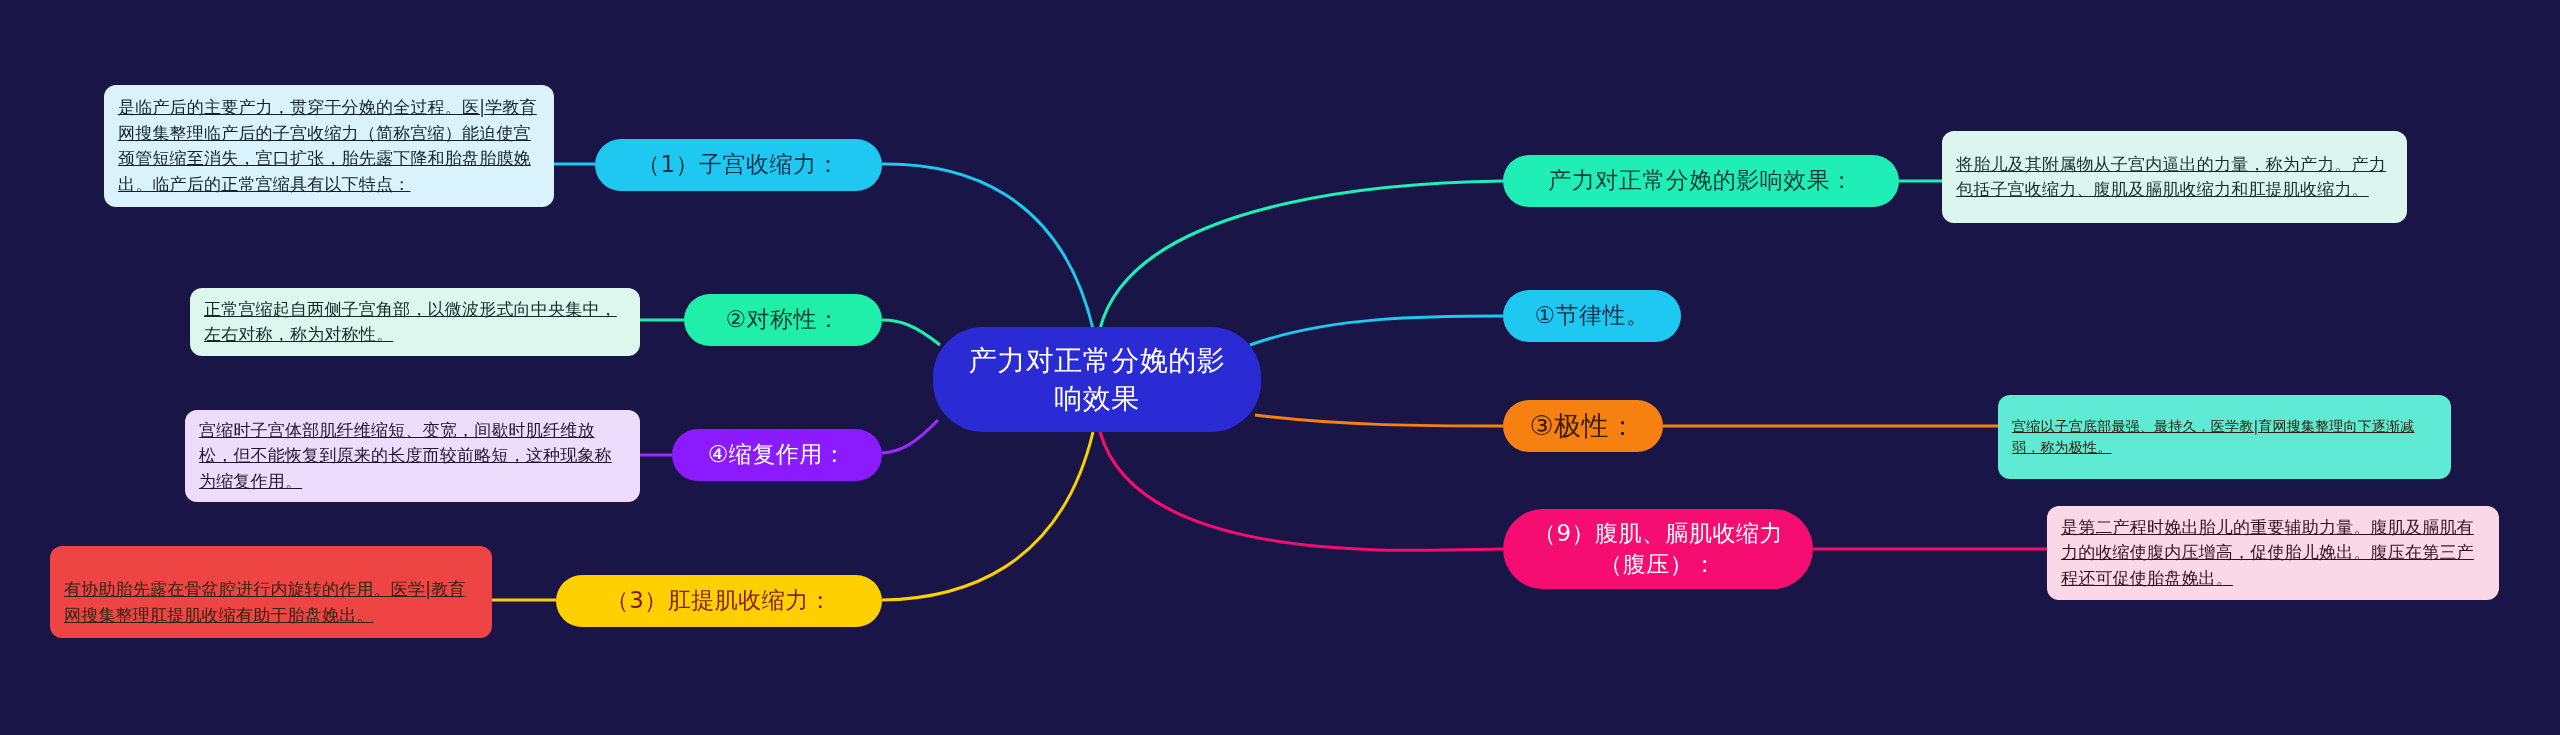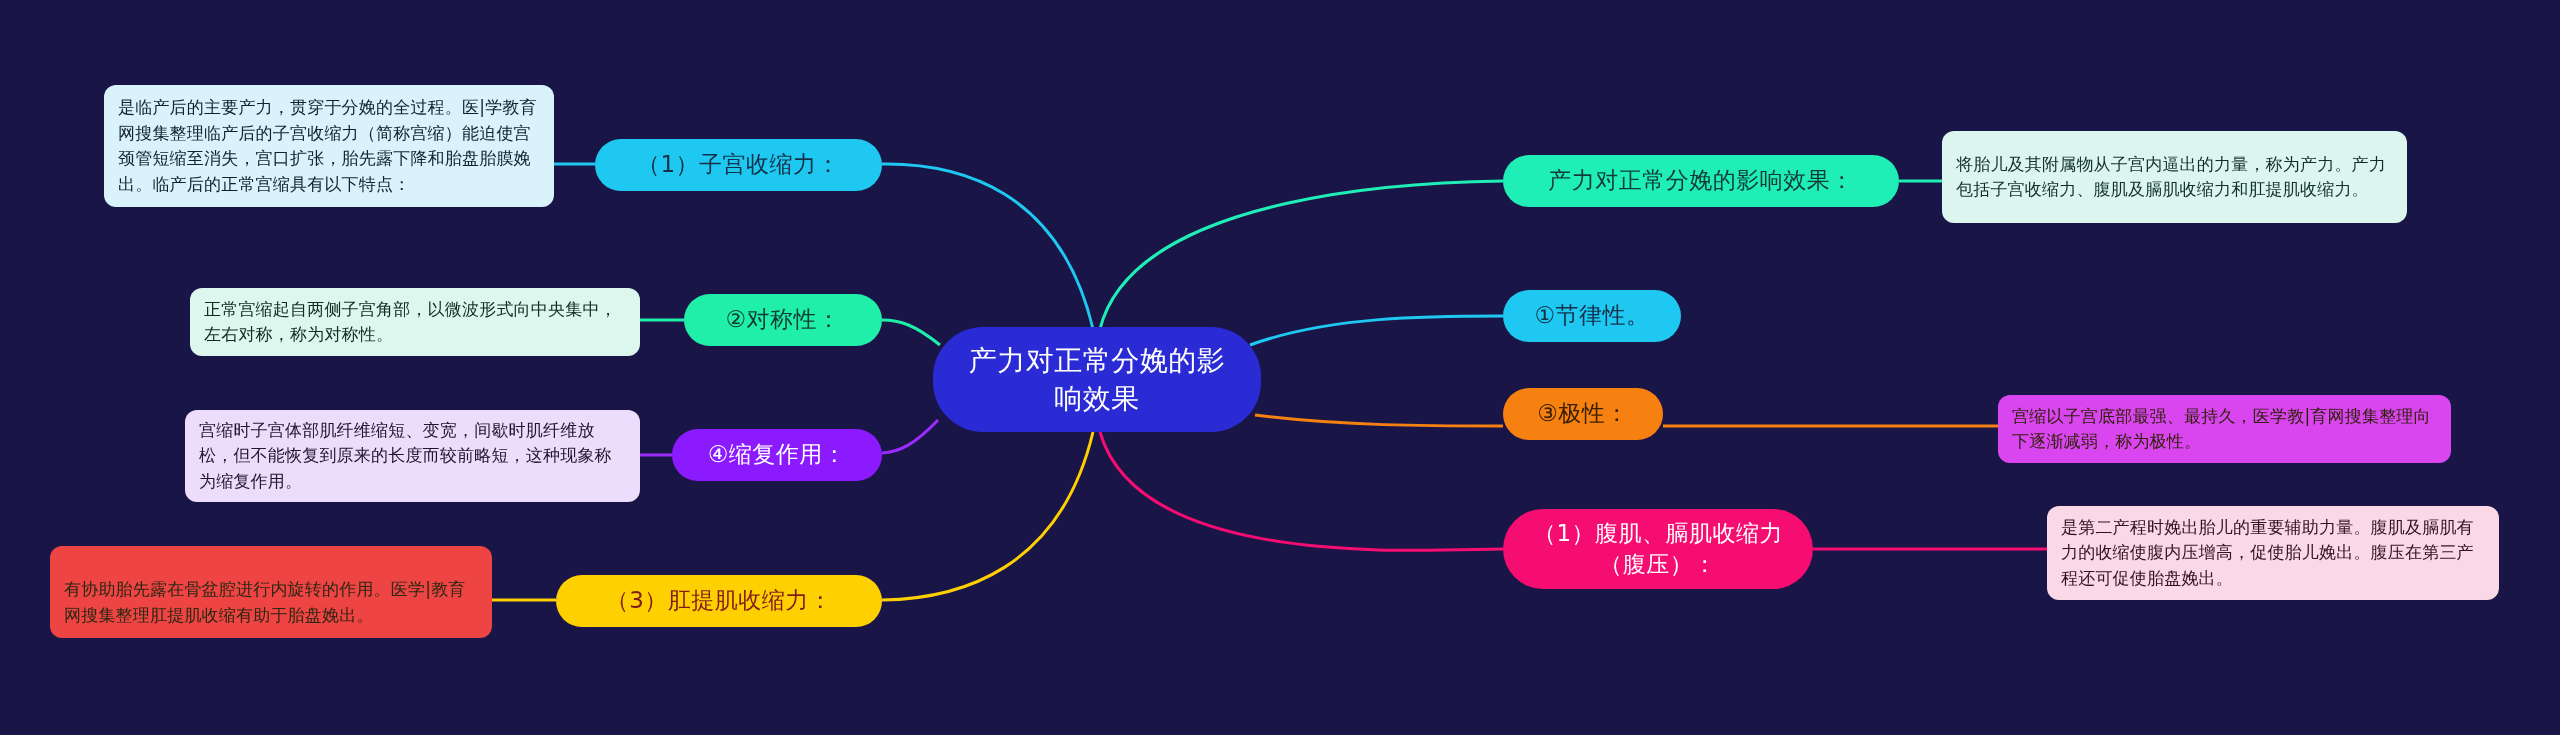--- a/index.html
+++ b/index.html
@@ -43,20 +43,21 @@
   }
   .leaf {
     position: absolute;
     box-sizing: border-box;
     display: flex;
     align-items: center;
     border-radius: 12px;
     line-height: 1.5;
     letter-spacing: 0.2px;
     padding: 10px 14px;
+    text-decoration: underline;
   }
   .leaf span {
     display: block;
     width: 100%;
     text-align: left;
   }
 
   
   #central {
     left: 933px;
@@ -89,22 +90,22 @@
   }
   #n-effect {
     left: 1503px; top: 155px; width: 396px; height: 52px;
     background: #1fefb6; color: #123c38; font-size: 23px;
   }
   #n-rhythm {
     left: 1503px; top: 290px; width: 178px; height: 52px;
     background: #1ec8f0; color: #14304a; font-size: 23px;
   }
   #n-polarity {
-    left: 1503px; top: 388px; width: 160px; height: 52px;
-    background: #f68110; color: #3a2000; font-size: 23px;
+    left: 1503px; top: 400px; width: 160px; height: 52px;
+    background: #f68110; color: #3a2000; font-size: 27px;
   }
   #n-abdominal {
     left: 1503px; top: 509px; width: 310px; height: 80px;
     background: #f50d72; color: #ffffff; font-size: 23px;
     padding: 0 18px;
   }
 
   
   #t-uterine {
     left: 104px; top: 85px; width: 450px; min-height: 120px;
@@ -120,22 +121,22 @@
   }
   #t-levator {
     left: 50px; top: 546px; width: 442px; height: 92px;
     background: #ef4444; color: #2c2712; font-size: 17px; align-items: flex-end;
   }
   #t-effect {
     left: 1942px; top: 131px; width: 465px; height: 92px;
     background: #dcf6ef; color: #12302a; font-size: 17px;
   }
   #t-polarity {
-    left: 1998px; top: 395px; width: 453px; height: 68px;
-    background: #d946ef; color: #32200c; font-size: 17px;
+    left: 1998px; top: 395px; width: 453px; height: 84px;
+    background: #5eead4; color: #32200c; font-size: 14px;
   }
   #t-abdominal {
     left: 2047px; top: 506px; width: 452px; height: 94px;
     background: #fbd8e5; color: #321220; font-size: 17px;
   }
 </style>
 </head>
 <body>
 
 <div id="canvas">
@@ -187,21 +188,21 @@
   <div class="node" id="n-effect">
     <span>产力对正常分娩的影响效果：</span>
   </div>
   <div class="node" id="n-rhythm">
     <span>①节律性。</span>
   </div>
   <div class="node" id="n-polarity">
     <span>③极性：</span>
   </div>
   <div class="node" id="n-abdominal">
-    <span>（1）腹肌、膈肌收缩力（腹压）：</span>
+    <span>（9）腹肌、膈肌收缩力（腹压）：</span>
   </div>
 
   <div class="leaf" id="t-uterine">
     <span>是临产后的主要产力，贯穿于分娩的全过程。医|学教育网搜集整理临产后的子宫收缩力（简称宫缩）能迫使宫颈管短缩至消失，宫口扩张，胎先露下降和胎盘胎膜娩出。临产后的正常宫缩具有以下特点：</span>
   </div>
   <div class="leaf" id="t-symmetry">
     <span>正常宫缩起自两侧子宫角部，以微波形式向中央集中，左右对称，称为对称性。</span>
   </div>
   <div class="leaf" id="t-retraction">
     <span>宫缩时子宫体部肌纤维缩短、变宽，间歇时肌纤维放松，但不能恢复到原来的长度而较前略短，这种现象称为缩复作用。</span>

